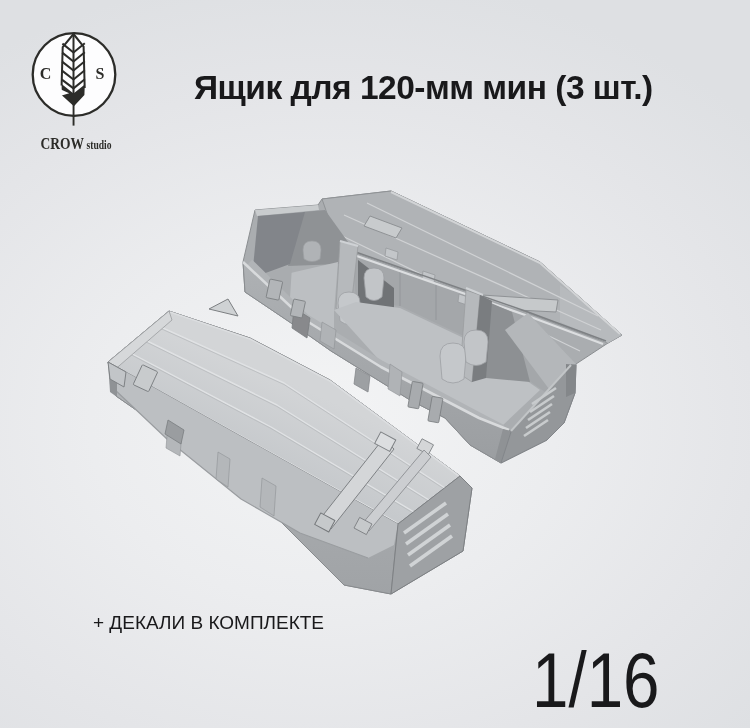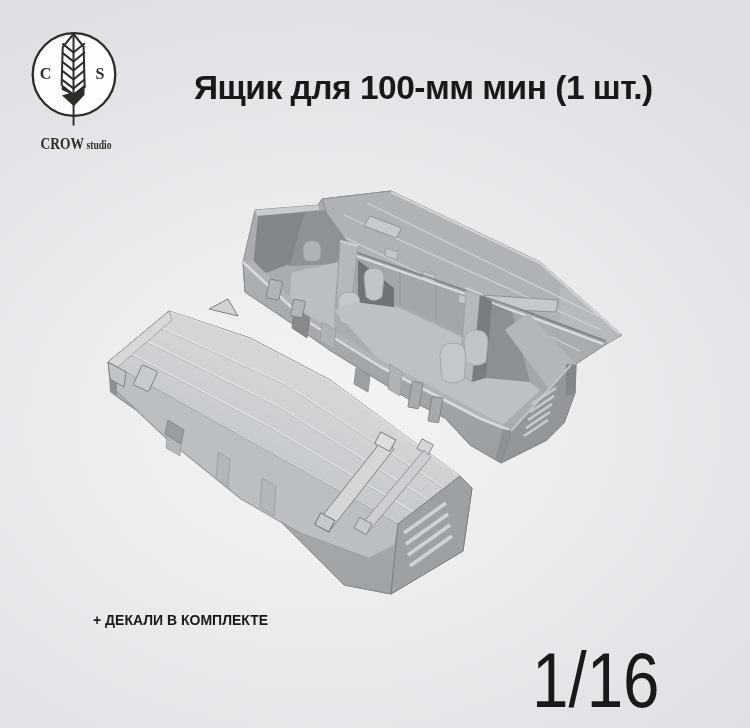--- a/index.html
+++ b/index.html
@@ -232,19 +232,19 @@
 <rect x="356" y="520" width="14" height="12" transform="rotate(28 363 526)" fill="#c6c9cb" stroke="#7a7d80" stroke-width="0.8"></rect>
 
 <rect x="137" y="367" width="17" height="22" rx="1" transform="rotate(25 145 378)" fill="#c8cbcd" stroke="#74777a" stroke-width="0.8"></rect>
 
 <path d="M168,420 L184,430 L181,444 L165,434 Z" fill="#9a9da0" stroke="#7a7d80" stroke-width="0.8"></path>
 
 <path d="M108,362 L126,372 L124,387 L110,379 Z" fill="#c2c5c8" stroke="#7e8184" stroke-width="1"></path>
 </g>
 </svg>
 
-<div class="t" style="left:194px;top:69px;font-size:33.5px;font-weight:bold;letter-spacing:-0.5px;white-space:nowrap;">Ящик для 100-мм мин (1 шт.)</div>
-
-<div class="t" style="left:93px;top:612px;font-size:14px;font-weight:bold;white-space:nowrap;">+ ДЕКАЛИ В КОМПЛЕКТЕ</div>
+<div class="t" style="left:194px;top:69px;font-size:33.5px;font-weight:bold;letter-spacing:-0.5px;white-space:nowrap;">Ящик для 120-мм мин (3 шт.)</div>
+
+<div class="t" style="left:93px;top:612px;font-size:19px;font-weight:normal;white-space:nowrap;">+ ДЕКАЛИ В КОМПЛЕКТЕ</div>
 
 
 <div class="t" style="left:532px;top:635px;font-size:78px;font-weight:normal;transform:scaleX(0.84);transform-origin:left top;">1/16</div>
 </div>
 
 </body></html>

